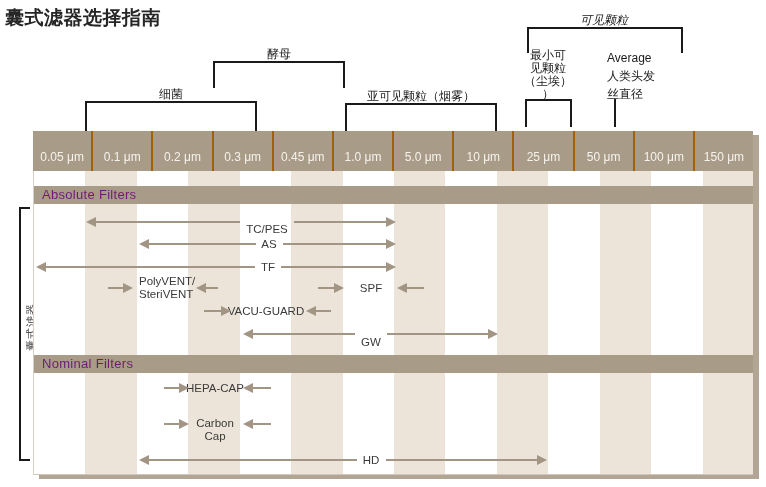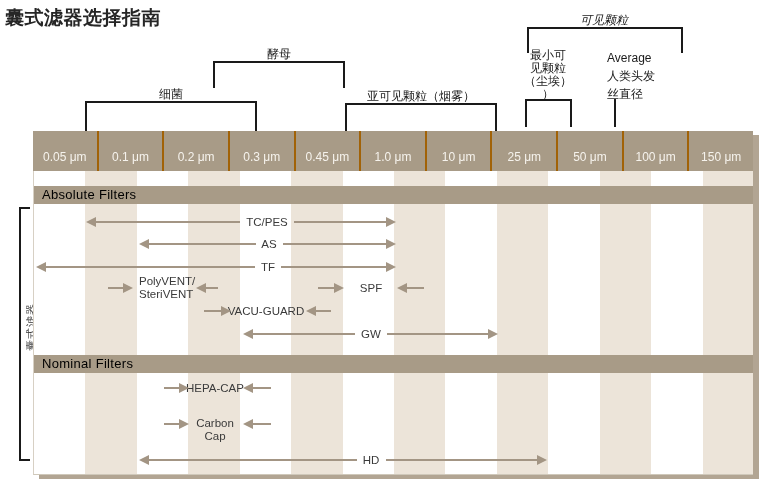--- a/index.html
+++ b/index.html
@@ -33,21 +33,21 @@
   .hcell + .hcell { border-left:2px solid #a16207; }
   .tbody {
     position:relative; height:303px;
     background:repeating-linear-gradient(to right,
       #ffffff 0px, #ffffff 51.4286px,
       #ece4d9 51.4286px, #ece4d9 102.8571px);
     border-left:1px solid #d7d0c4; border-bottom:1px solid #cfc8ba;
   }
   .band {
     position:absolute; left:0; width:100%; height:18px; background:#a89b87;
-    color:#000000; font-size:13px; line-height:18px; padding-left:8px;
+    color:#701a75; font-size:13px; line-height:18px; padding-left:8px;
     box-sizing:border-box; letter-spacing:0.3px;
   }
   .aline { position:absolute; height:2px; background:#a39584; }
   .ahead { position:absolute; width:0; height:0; border-top:5px solid transparent; border-bottom:5px solid transparent; }
   .ahead.r { border-left:10px solid #a39584; }
   .ahead.l { border-right:10px solid #a39584; }
   .flabel { position:absolute; font-size:11.5px; color:#3a3a3a; white-space:nowrap; line-height:12.5px; }
   
   .side-bracket {
     position:absolute; left:19px; top:207px; width:11px; height:254px;
@@ -88,30 +88,31 @@
   <div class="side-label">囊式滤器</div>
 
   <div class="table">
     <div class="thead">
         <div class="hcell">0.05 μm</div>
         <div class="hcell">0.1 μm</div>
         <div class="hcell">0.2 μm</div>
         <div class="hcell">0.3 μm</div>
         <div class="hcell">0.45 μm</div>
         <div class="hcell">1.0 μm</div>
+        <div class="hcell">5.0 μm</div>
         <div class="hcell">10 μm</div>
         <div class="hcell">25 μm</div>
         <div class="hcell">50 μm</div>
         <div class="hcell">100 μm</div>
         <div class="hcell">150 μm</div>
       </div>
     <div class="tbody">
       <div class="band" style="top:15px;">Absolute Filters</div>
       <div class="band" style="top:184px;">Nominal Filters</div>
-    <div class="flabel" style="left: 233px; top: 51px; transform: translate(-50%, -50%);">TC/PES</div>
+    <div class="flabel" style="left: 233px; top: 58px; transform: translate(-50%, -50%);">TC/PES</div>
         <div class="ahead l" style="left: 52px; top: 46px;"></div>
         <div class="aline" style="left: 61px; top: 50px; width: 145px;"></div>
         <div class="aline" style="left: 260px; top: 50px; width: 93px;"></div>
         <div class="ahead r" style="left: 352px; top: 46px;"></div>
         <div class="flabel" style="left: 235px; top: 73px; transform: translate(-50%, -50%);">AS</div>
         <div class="ahead l" style="left: 105px; top: 68px;"></div>
         <div class="aline" style="left: 114px; top: 72px; width: 107.5px;"></div>
         <div class="aline" style="left: 248.5px; top: 72px; width: 104.5px;"></div>
         <div class="ahead r" style="left: 352px; top: 68px;"></div>
         <div class="flabel" style="left: 234px; top: 96px; transform: translate(-50%, -50%);">TF</div>
@@ -127,21 +128,21 @@
         <div class="flabel" style="left: 337px; top: 117px; transform: translate(-50%, -50%);">SPF</div>
         <div class="aline" style="left: 284px; top: 116px; width: 17px;"></div>
         <div class="ahead r" style="left: 300px; top: 112px;"></div>
         <div class="ahead l" style="left: 363px; top: 112px;"></div>
         <div class="aline" style="left: 372px; top: 116px; width: 18px;"></div>
         <div class="flabel" style="left: 232px; top: 140px; transform: translate(-50%, -50%);">VACU-GUARD</div>
         <div class="aline" style="left: 170px; top: 139px; width: 18px;"></div>
         <div class="ahead r" style="left: 187px; top: 135px;"></div>
         <div class="ahead l" style="left: 272px; top: 135px;"></div>
         <div class="aline" style="left: 281px; top: 139px; width: 16px;"></div>
-        <div class="flabel" style="left: 337px; top: 163px; transform: translate(-50%, -50%);">GW</div>
+        <div class="flabel" style="left: 337px; top: 171px; transform: translate(-50%, -50%);">GW</div>
         <div class="ahead l" style="left: 209px; top: 158px;"></div>
         <div class="aline" style="left: 218px; top: 162px; width: 103px;"></div>
         <div class="aline" style="left: 353px; top: 162px; width: 102px;"></div>
         <div class="ahead r" style="left: 454px; top: 158px;"></div>
         <div class="flabel" style="left: 181px; top: 217px; transform: translate(-50%, -50%);">HEPA-CAP</div>
         <div class="aline" style="left: 130px; top: 216px; width: 16px;"></div>
         <div class="ahead r" style="left: 145px; top: 212px;"></div>
         <div class="ahead l" style="left: 209px; top: 212px;"></div>
         <div class="aline" style="left: 218px; top: 216px; width: 19px;"></div>
         <div class="flabel" style="left: 181px; top: 246px; transform: translateX(-50%); text-align: center;">Carbon<br>Cap</div>

